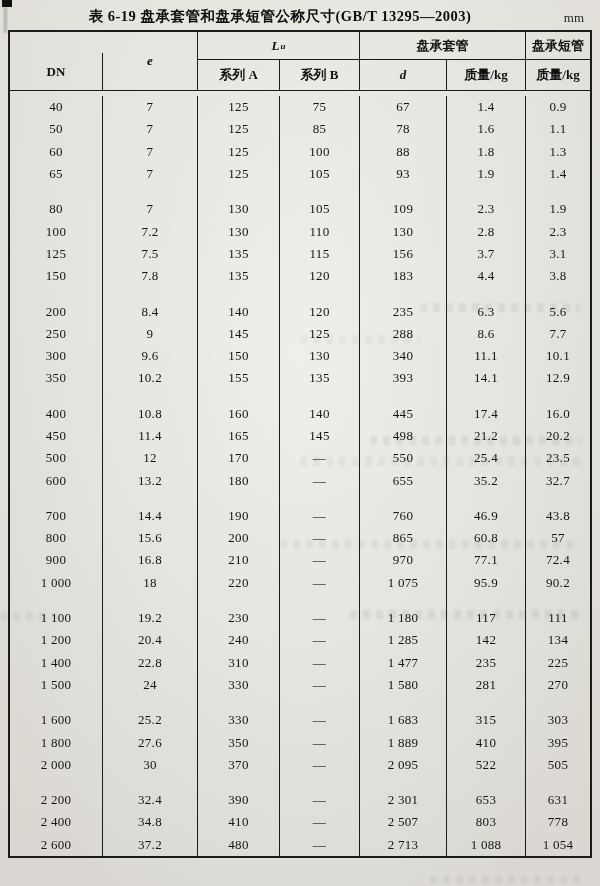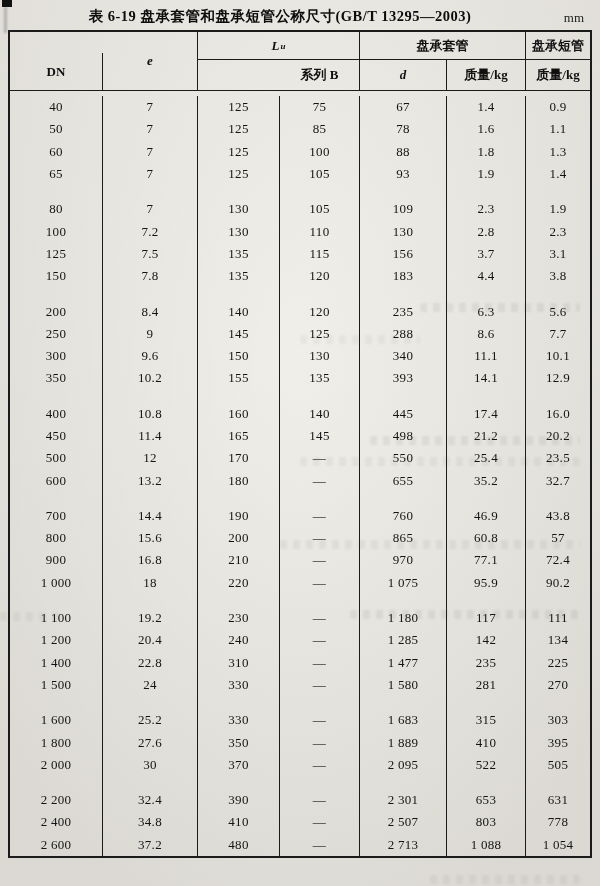--- a/index.html
+++ b/index.html
@@ -104,20 +104,21 @@
 
   <div class="table">
 
     <div class="hdr">
       <div class="hcell h-dn br">DN</div>
       <div class="hcell h-e br">e</div>
       <div class="hcell h-lu br bb">
         <span>L</span>
           <span class="sub">u</span>
       </div>
+      <div class="hcell h-sa br">系列 A</div>
       <div class="hcell h-sb br">系列 B</div>
       <div class="hcell h-sleeve br bb">盘承套管</div>
       <div class="hcell h-d br">d</div>
       <div class="hcell h-m1 br">质量/kg</div>
       <div class="hcell h-short bb">盘承短管</div>
       <div class="hcell h-m2">质量/kg</div>
     </div>
 
     <div class="tbody">
         <div class="row">

